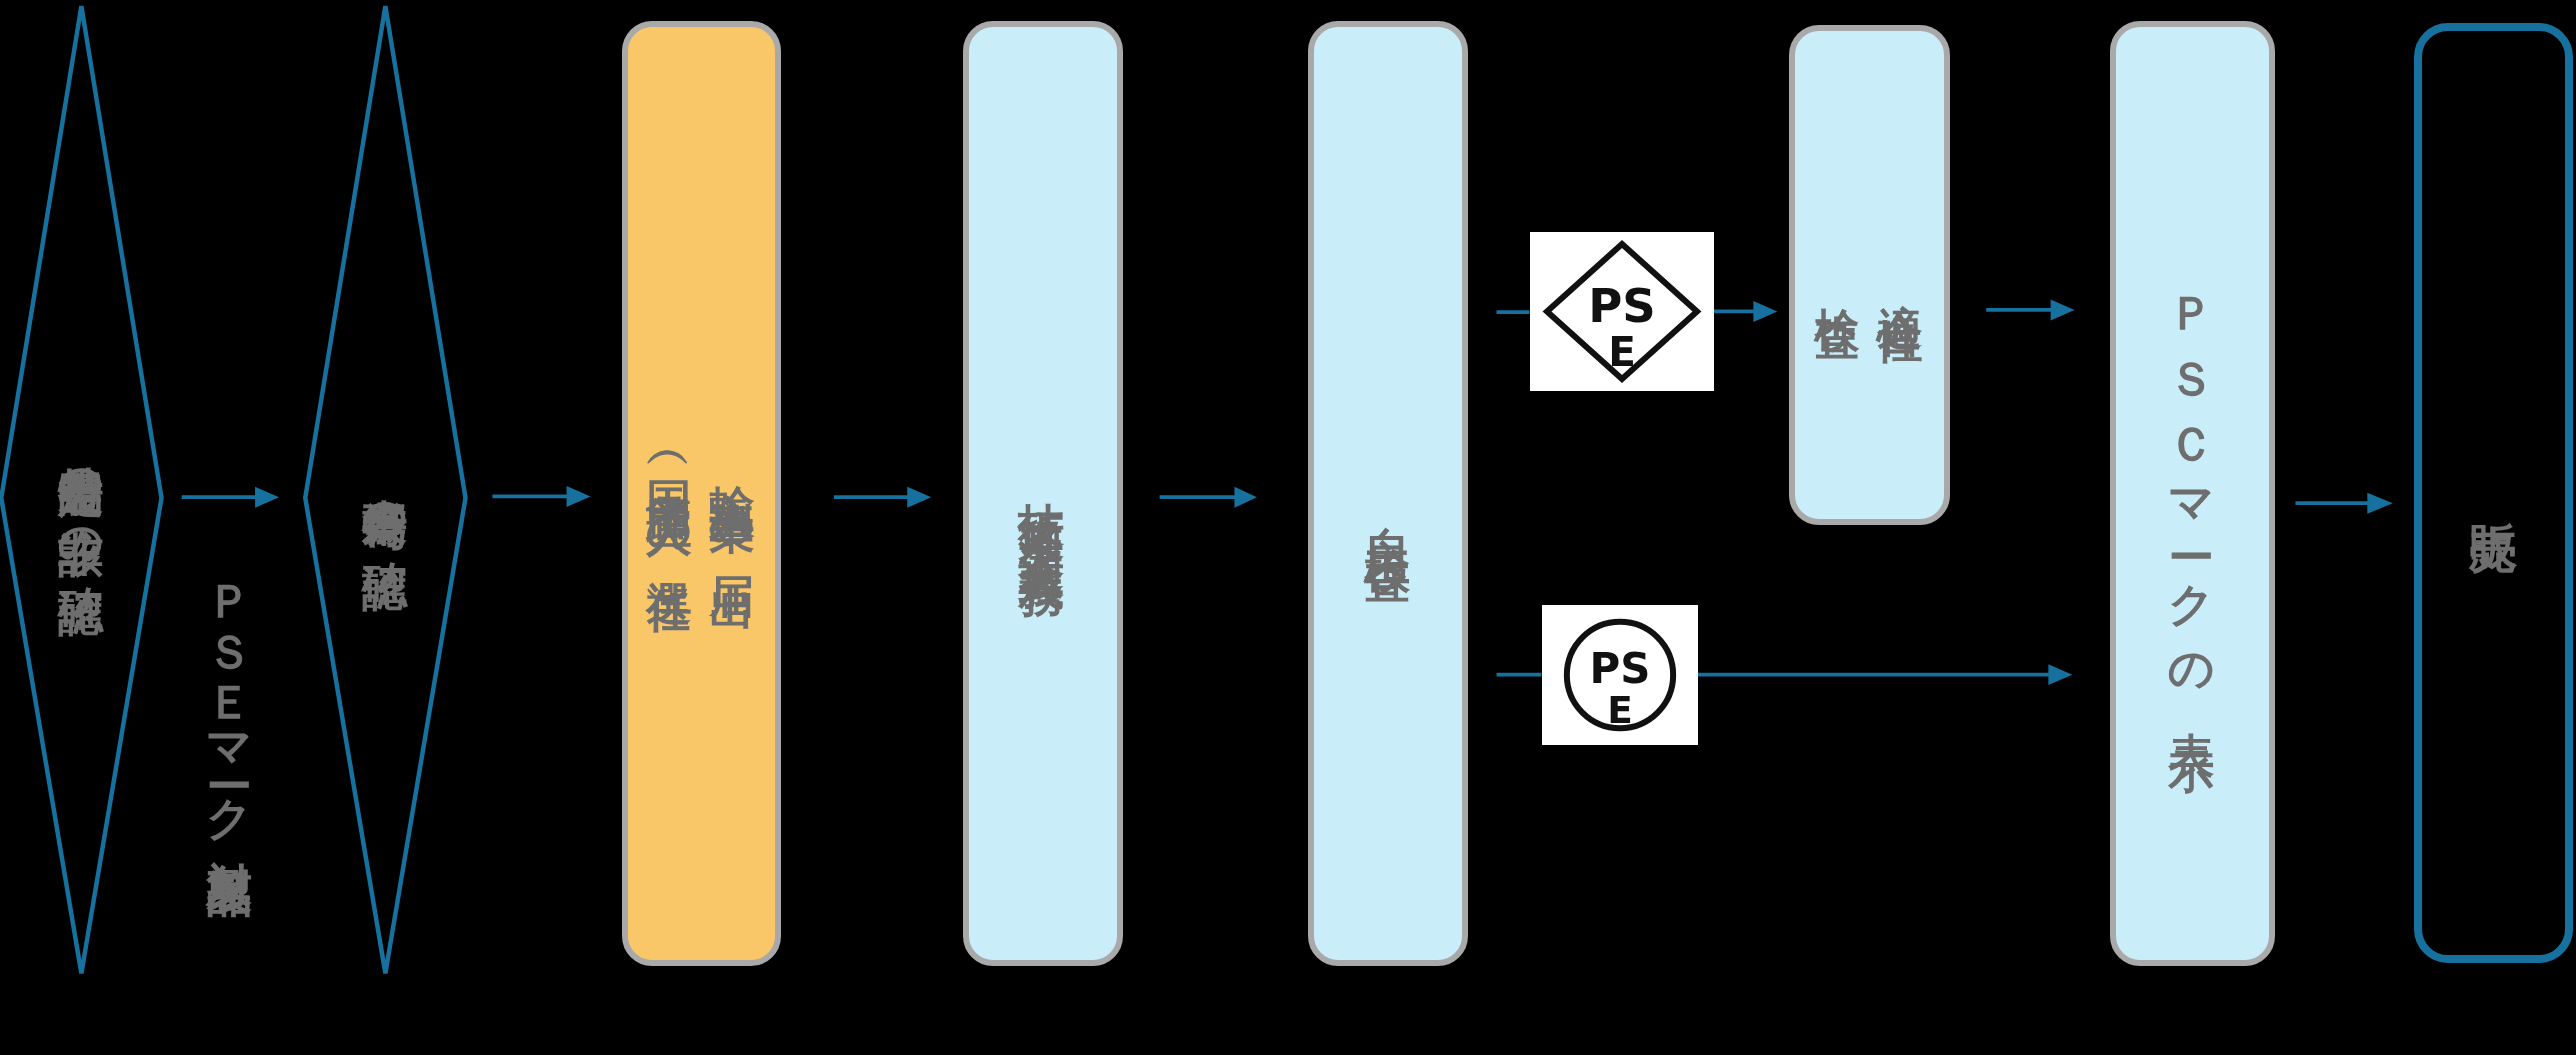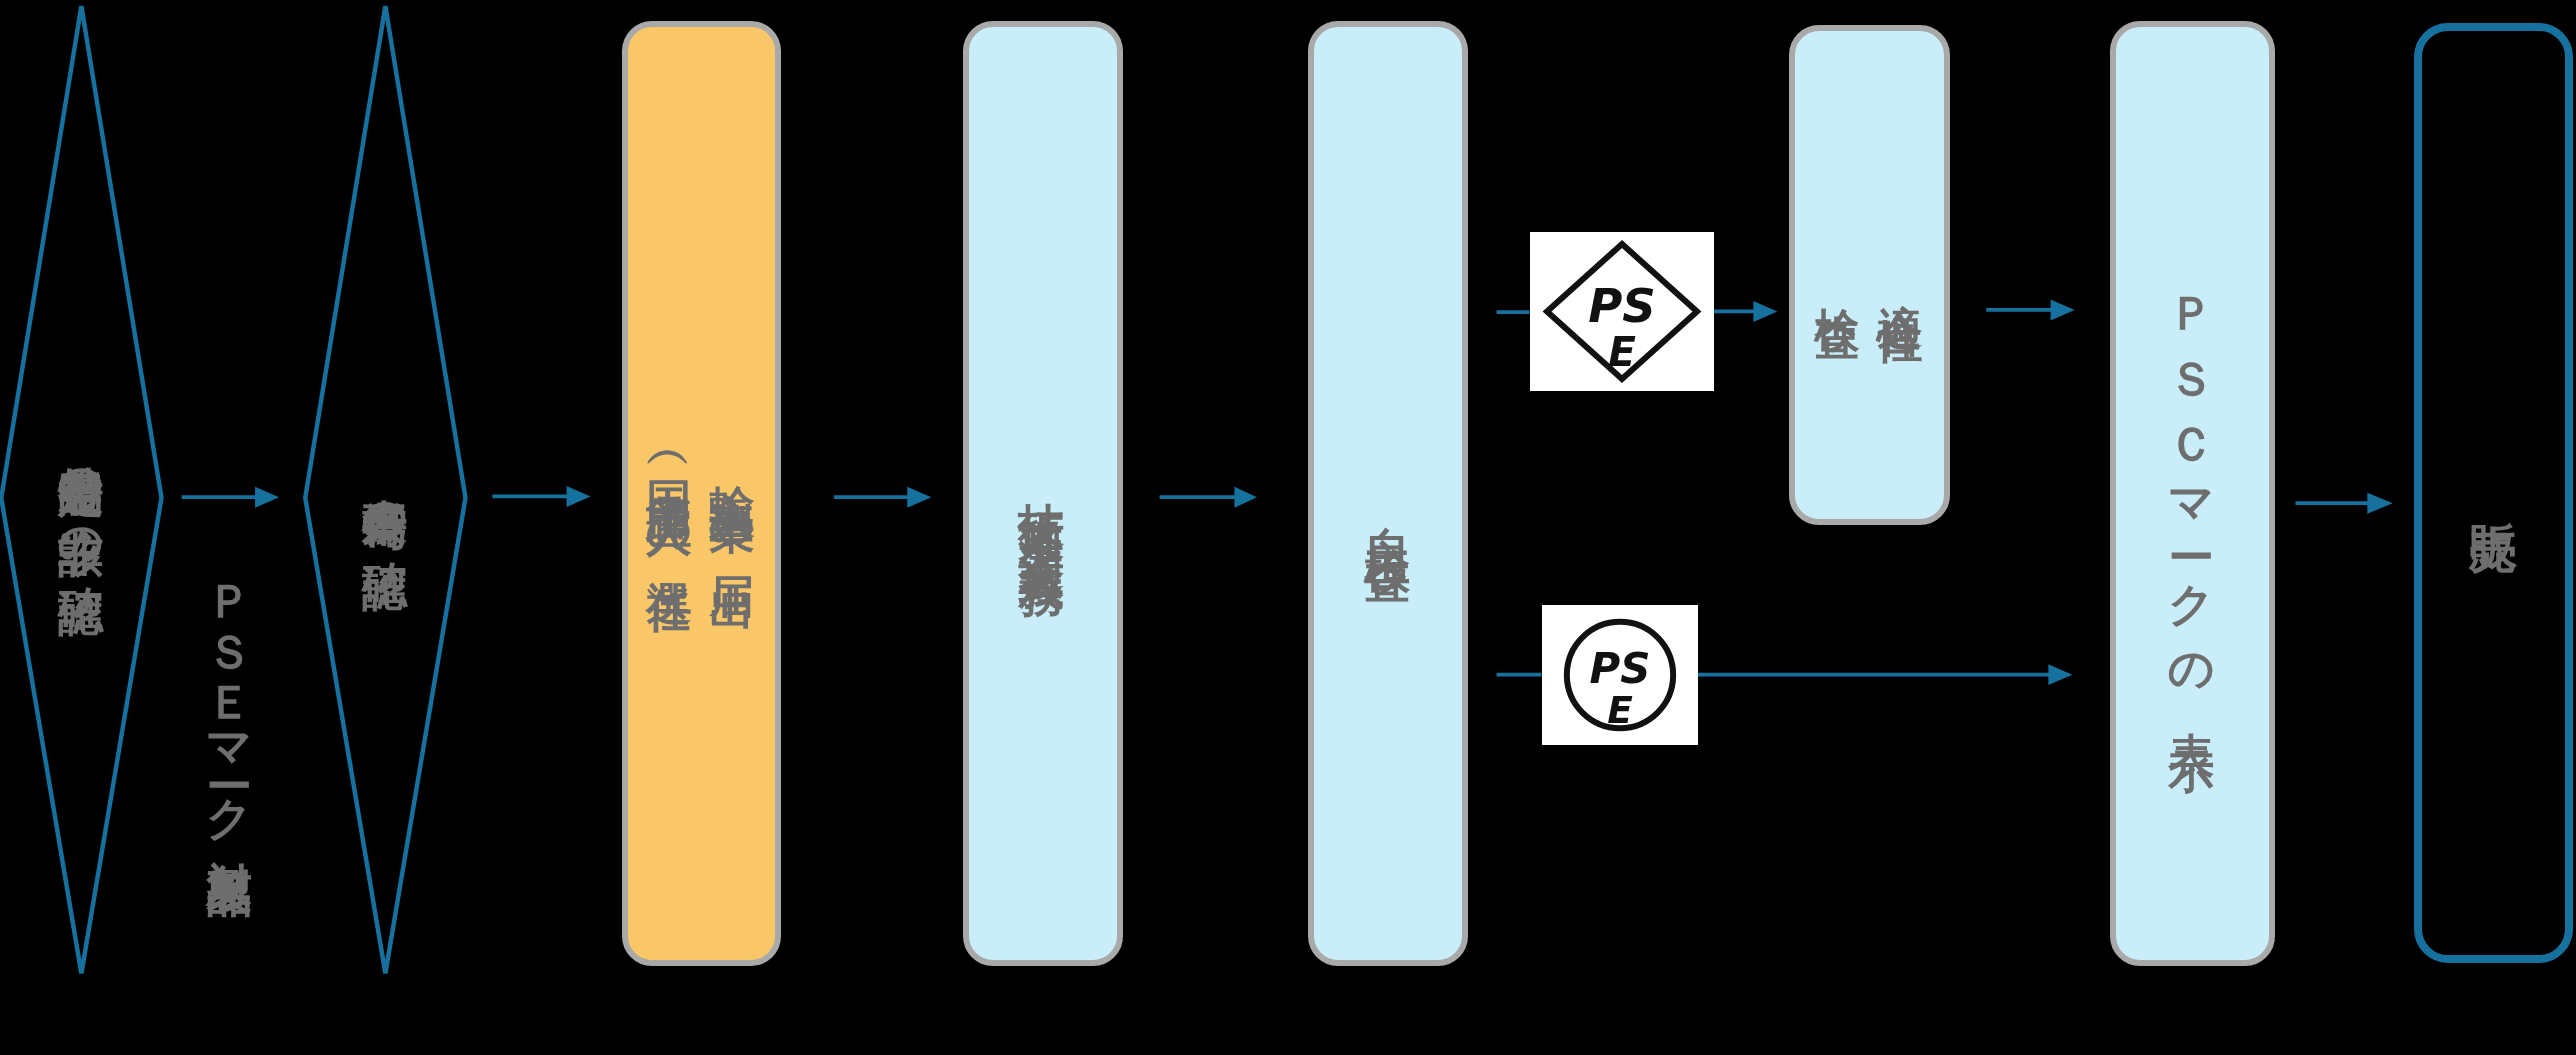--- a/index.html
+++ b/index.html
@@ -45,21 +45,20 @@
   .node.fill-blue   { background: #c9eefa; }
   .node.fill-orange { background: #fac768; }
   .node.outline-teal {
     border: 8.2px solid #16719f;
     border-radius: 34px;
     background: transparent;
   }
   .markbox {
     position: absolute;
     background: #ffffff;
-    font-style: italic;
   }
   .markbox svg { display: block; }
   .mark-shape {
     stroke: #111111;
     stroke-width: 8;
     fill: none;
   }
   .mark-text {
     fill: #111111;
     font-weight: bold;

